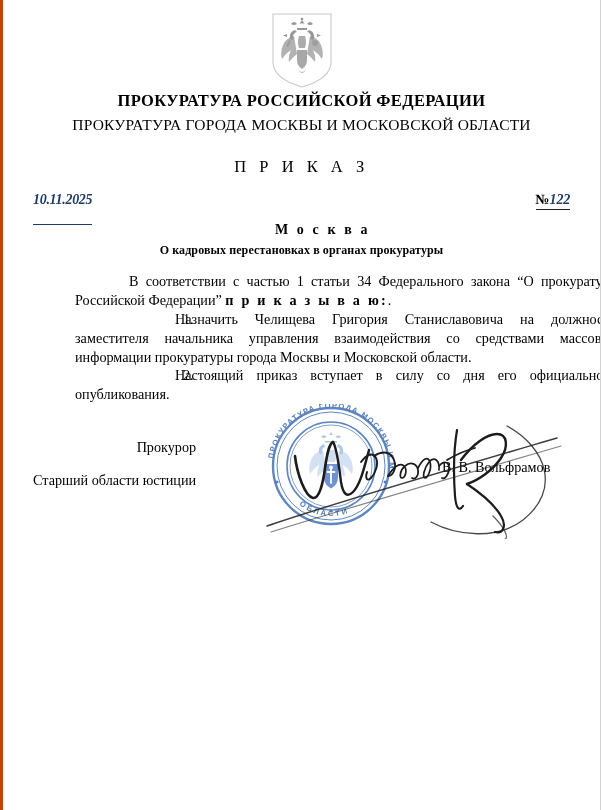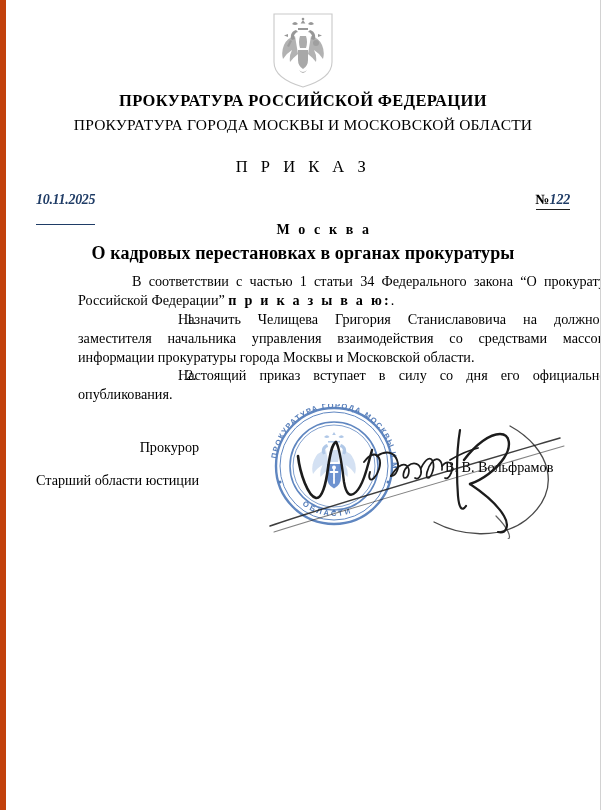--- a/index.html
+++ b/index.html
@@ -11,21 +11,21 @@
   body {
     font-family: "Liberation Serif", "DejaVu Serif", serif;
     color: #000000;
   }
 
   .page {
     position: relative;
     width: 601px;
     height: 810px;
     background: #ffffff;
-    border-left: 6px solid #c2410c;
+    border-left: 3px solid #c2410c;
     border-right: 1px solid #d2d2d2;
     box-sizing: border-box;
     overflow: hidden;
   }
 
   
   .emblem-wrap {
     position: absolute;
     top: 12px;
     left: 0;
@@ -118,21 +118,21 @@
     margin-left: 21px;
   }
 
   
   .subject {
     position: absolute;
     top: 243px;
     left: 0;
     width: 100%;
     text-align: center;
-    font-size: 18px;
+    font-size: 12px;
     font-weight: bold;
     letter-spacing: 0.1px;
   }
 
   
   .body-block {
     position: absolute;
     top: 272px;
     left: 30px;
     width: 541px;

